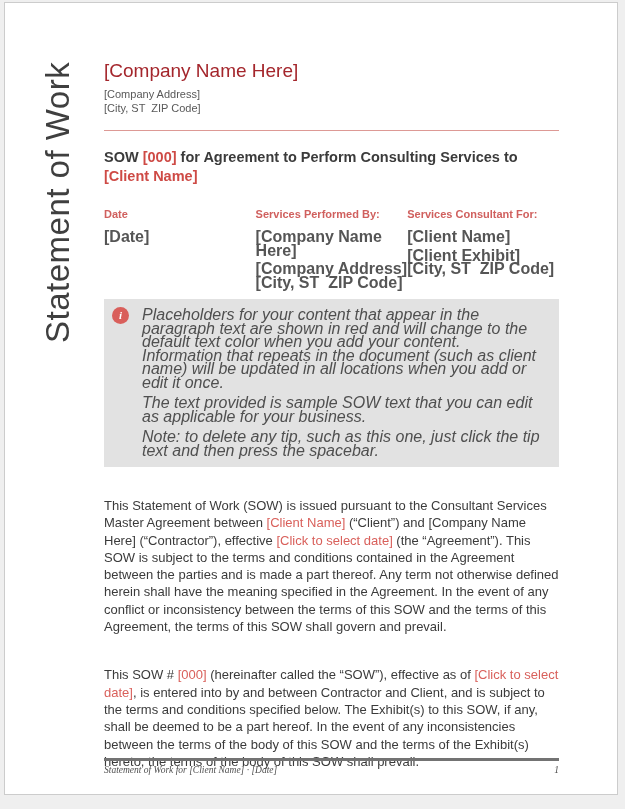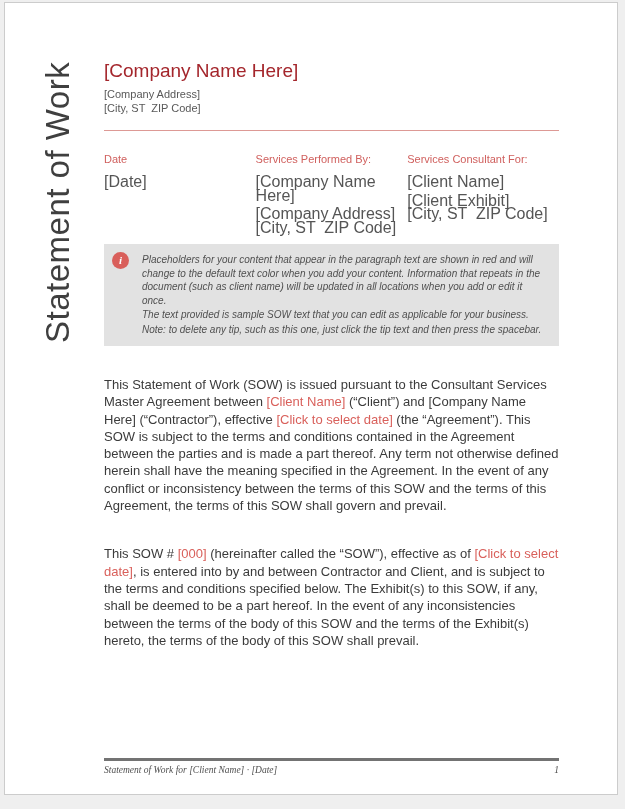--- a/index.html
+++ b/index.html
@@ -28,41 +28,41 @@
   .addr { margin-top:6px; font-size:11px; line-height:13.5px; color:#595959; }
   .ws { white-space:pre-wrap; }
 
   .rule-red { margin-top:15px; border-top:1px solid #dd9995; height:0; }
 
   .doc-title { margin-top:17px; font-size:14.5px; line-height:19px; font-weight:700; color:#3b3b3b; }
   .red-bold { color:#ce4a45; }
   .red { color:#d9605b; }
 
   .details { margin-top:22px; display:flex; }
-  .details .col { width:151.6px; }
+  .details .col { width:151.6px;font-weight:bold; }
   .details .label { font-size:11px; color:#d0605e; margin-bottom:10px; }
   .details .val { font-size:16px; line-height:13.5px; color:#555555; }
   .details .val.first { margin-bottom:5px; }
 
   .tip {
     margin-top:10px; position:relative;
     background:#e2e2e2;
     padding:9px 16px 10px 38px;
   }
   .tip-icon {
     position:absolute; left:8px; top:8px;
     width:17px; height:17px; border-radius:50%;
     background:#d95f5b; color:#ffffff;
     font:italic 700 11px/17px "Liberation Serif", serif;
     text-align:center;
   }
   .tip p {
-    font-style:italic; font-size:10px; line-height:13.5px; color:#4f4f4f;
+    font-style:italic; font-size:16px; line-height:13.5px; color:#4f4f4f;
   }
-  .tip p + p { margin-top:1px; }
+  .tip p + p { margin-top:7px; }
 
   .body-par { font-size:13px; line-height:17.3px; color:#3b3b3b; }
   .body-par.first { margin-top:30px; }
   .body-par.second { margin-top:31px; }
 
   .footer {
     position:absolute; left:99px; top:755px; width:455px;
     border-top:3px solid #737373; padding-top:4px;
     display:flex; justify-content:space-between;
     font:italic 9.5px "Liberation Serif", serif; color:#4f4f4f;
@@ -78,20 +78,21 @@
   <div class="content">
 
     <div class="company-name">[Company Name Here]</div>
     <div class="addr">
         <div class="ws">[Company Address]</div>
         <div class="ws">[City, ST  ZIP Code]</div>
       </div>
 
     <div class="rule-red"></div>
 
+    <div class="doc-title"><span>SOW </span><span class="red-bold">[000]</span><span> for Agreement to Perform Consulting Services to </span><span class="red-bold">[Client Name]</span></div>
 
     <div class="details">
       <div class="col">
         <div class="label">Date</div>
         <div class="val first">[Date]</div>
       </div>
       <div class="col">
         <div class="label">Services Performed By:</div>
         <div class="val first ws">[Company Name Here]</div>
         <div class="val ws">[Company Address]</div>

